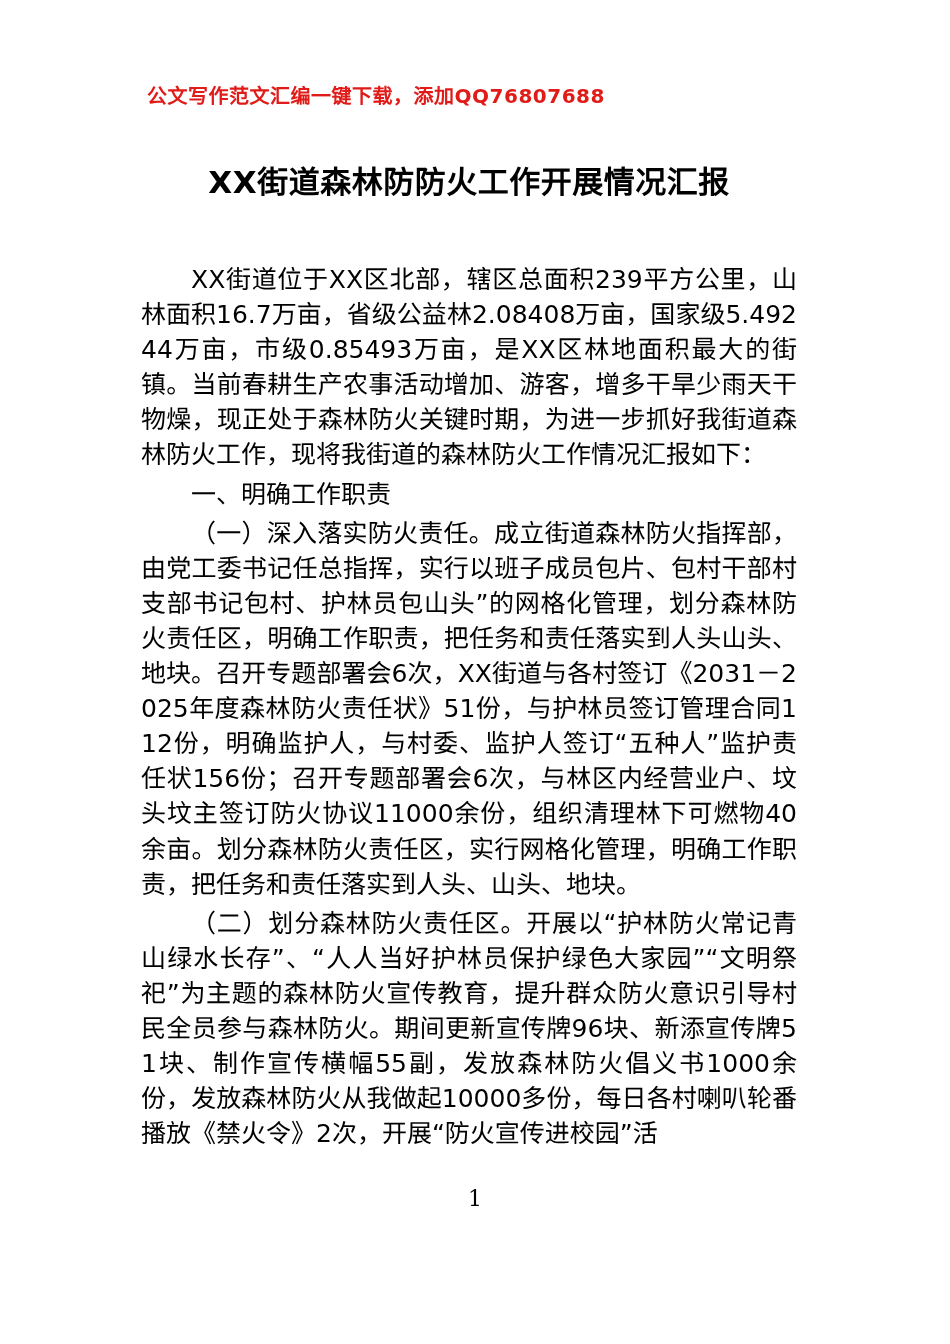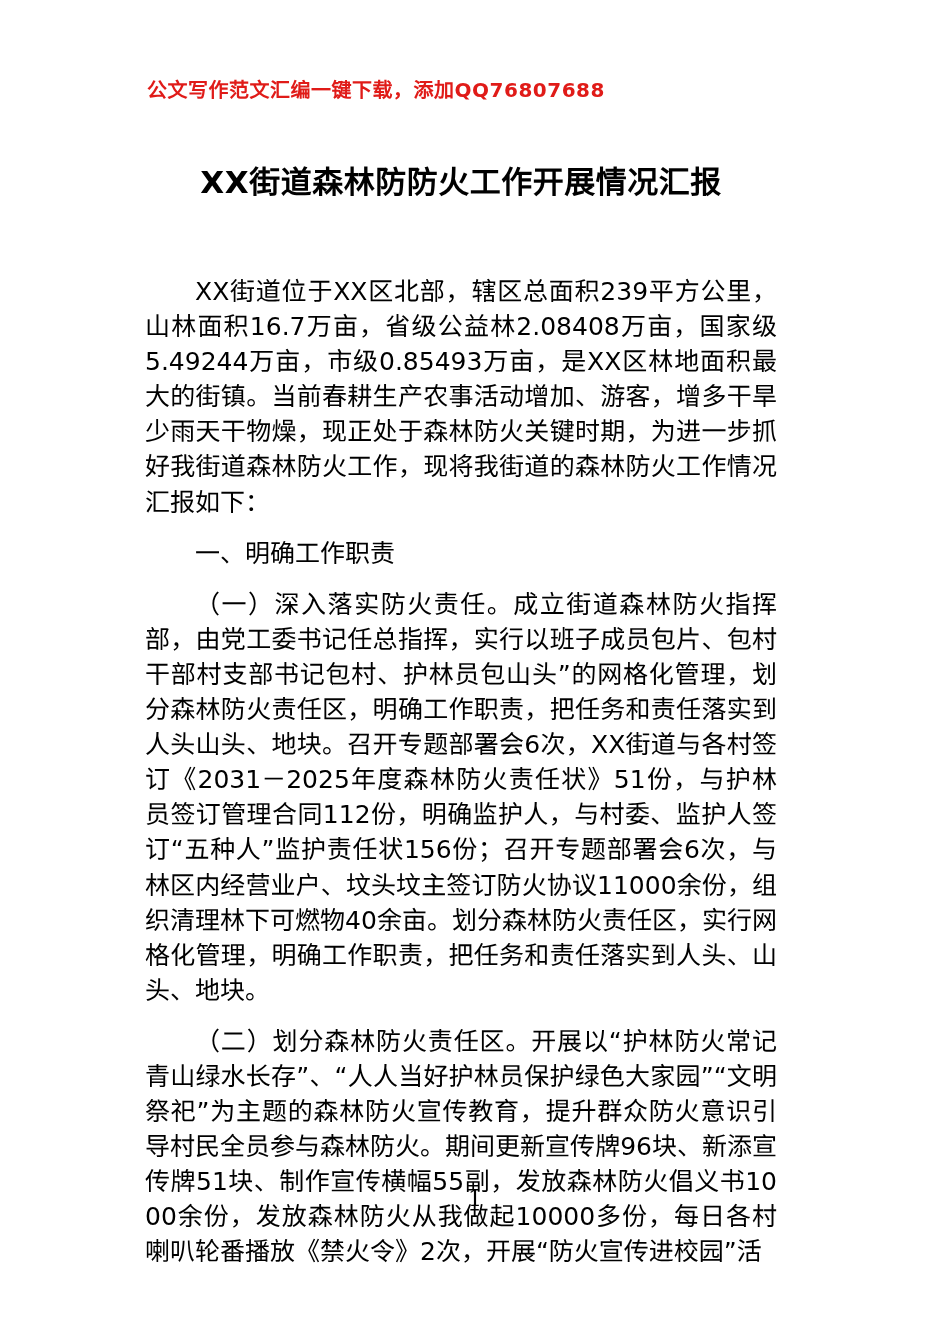--- a/index.html
+++ b/index.html
@@ -20,36 +20,36 @@
     height: 1344px;
     margin: 0 auto;
     background: #ffffff;
     overflow: hidden;
     box-sizing: border-box;
   }
 
   
   .watermark {
     position: absolute;
-    top: 74px;
+    top: 80px;
     left: 0;
     width: 752px;
     text-align: center;
     color: #e01b18;
     font-family: "DejaVu Sans", "Liberation Sans", sans-serif;
     font-size: 20px;
     font-weight: 600;
     letter-spacing: 0.5px;
     white-space: nowrap;
   }
 
   
   .doc {
     position: absolute;
-    left: 129px;
+    left: 137px;
     top: 160px;
     width: 664px;
   }
 
   .doc-title {
     font-family: "DejaVu Sans", "Liberation Sans", sans-serif;
     font-size: 31px;
     font-weight: 700;
     color: #000000;
     text-align: center;
@@ -65,21 +65,21 @@
   }
 
   .para {
     font-family: "DejaVu Sans", "Liberation Sans", sans-serif;
     font-size: 25px;
     font-weight: 400;
     color: #000000;
     line-height: 35.1px;
     text-align: justify;
     text-justify: inter-ideograph;
-    margin: 16px;
+    margin: 4px;
     padding: 0;
     letter-spacing: 0px;
     word-break: break-all;
   }
 
   .para.indent {
     text-indent: 50px;
   }
 
   

